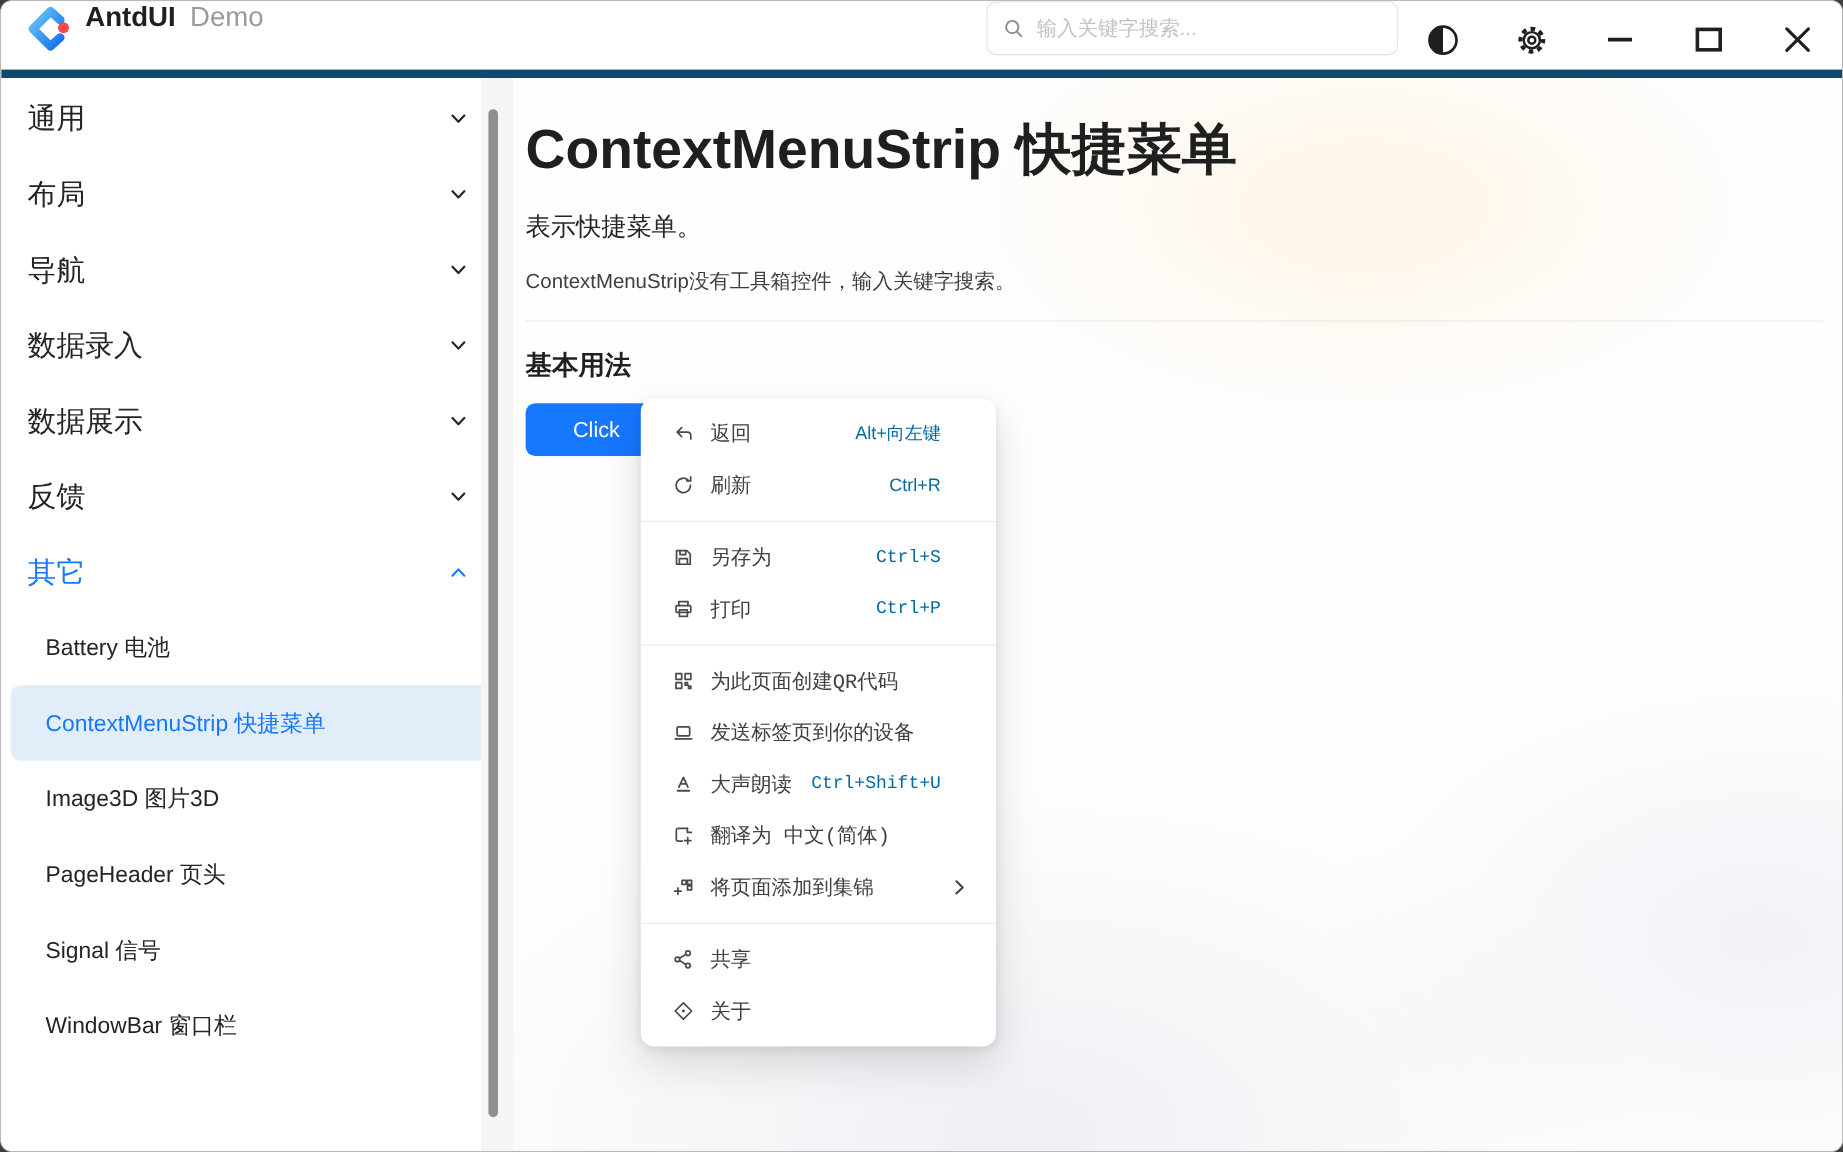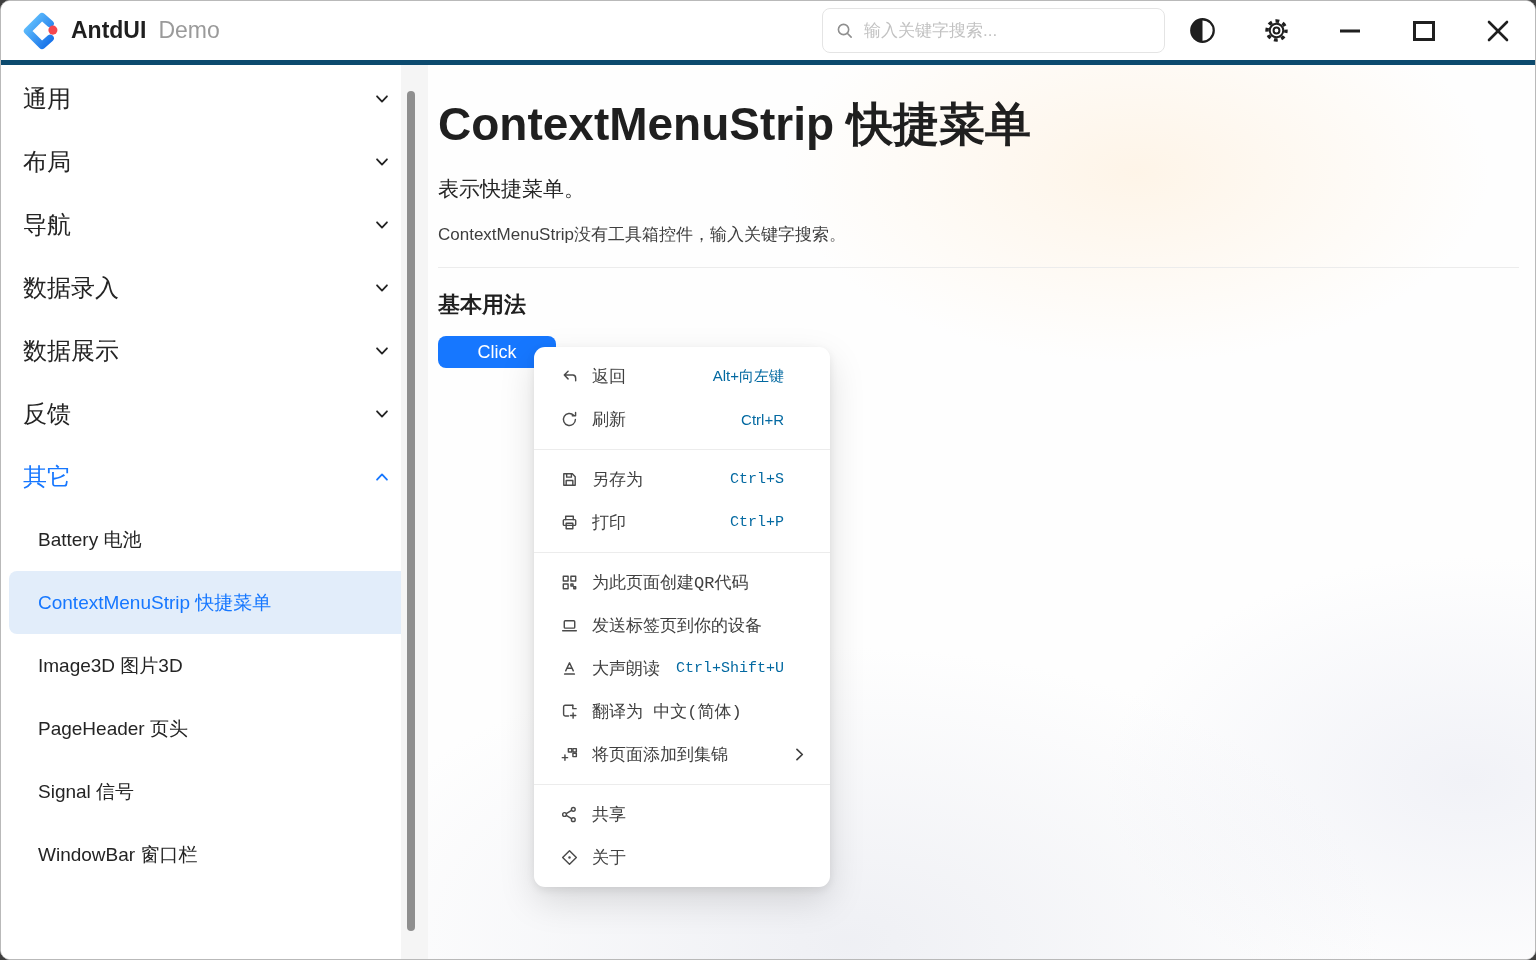--- a/index.html
+++ b/index.html
@@ -15,23 +15,23 @@
     background:#ffffff;
     border:1px solid #b9b9b9;
     border-radius:10px;
     overflow:hidden;
     display:flex; flex-direction:column;
   }
 
   
   .titlebar {
     flex:0 0 64px; height:64px;
-    display:flex; align-items:center;
+    display:flex; align-items:flex-start;
     padding:0 0 0 18px;
-    border-bottom:5px solid #0c4a6e;
+    border-bottom:7px solid #0c4a6e;
     background:#fff;
   }
   .logo { width:46px; height:46px; display:flex; align-items:center; justify-content:center; }
   .app-name { font-size:23px; font-weight:700; color:#1f1f1f; margin-left:6px; }
   .app-mode { font-size:23px; font-weight:400; color:#9a9a9a; margin-left:12px; }
   .tb-spacer { flex:1; }
   .searchbox {
     width:343px; height:45px;
     border:1px solid #e4e4e4; border-radius:8px;
     display:flex; align-items:center;
@@ -119,30 +119,30 @@
     margin-top:20px;
     font-size:17px; color:#3e3e3e;
   }
   .divider { height:1px; background:#ececec; margin-top:21px; }
   .section-heading {
     margin:22px 0 0 0;
     font-size:22px; font-weight:600; color:#1f1f1f;
   }
   .demo-btn {
     margin-top:16px;
-    width:118px; height:32px;
+    width:118px; height:44px;
     background:#1677ff; color:#fff;
     border:none; border-radius:8px;
     font-size:18px; cursor:pointer;
     font-family:"Liberation Sans", sans-serif;
   }
 
   
   .context-menu {
-    position:absolute; left:106px; top:282px;
+    position:absolute; left:106px; top:267px;
     width:296px;
     background:#fff;
     border-radius:11px;
     box-shadow:0 3px 8px rgba(0,0,0,0.08), 0 14px 36px rgba(0,0,0,0.13);
     padding:8px 0;
   }
   .menu-group + .menu-group {
     border-top:1px solid #ececec;
     margin-top:8px; padding-top:8px;font-family:Liberation Mono, monospace;
   }

